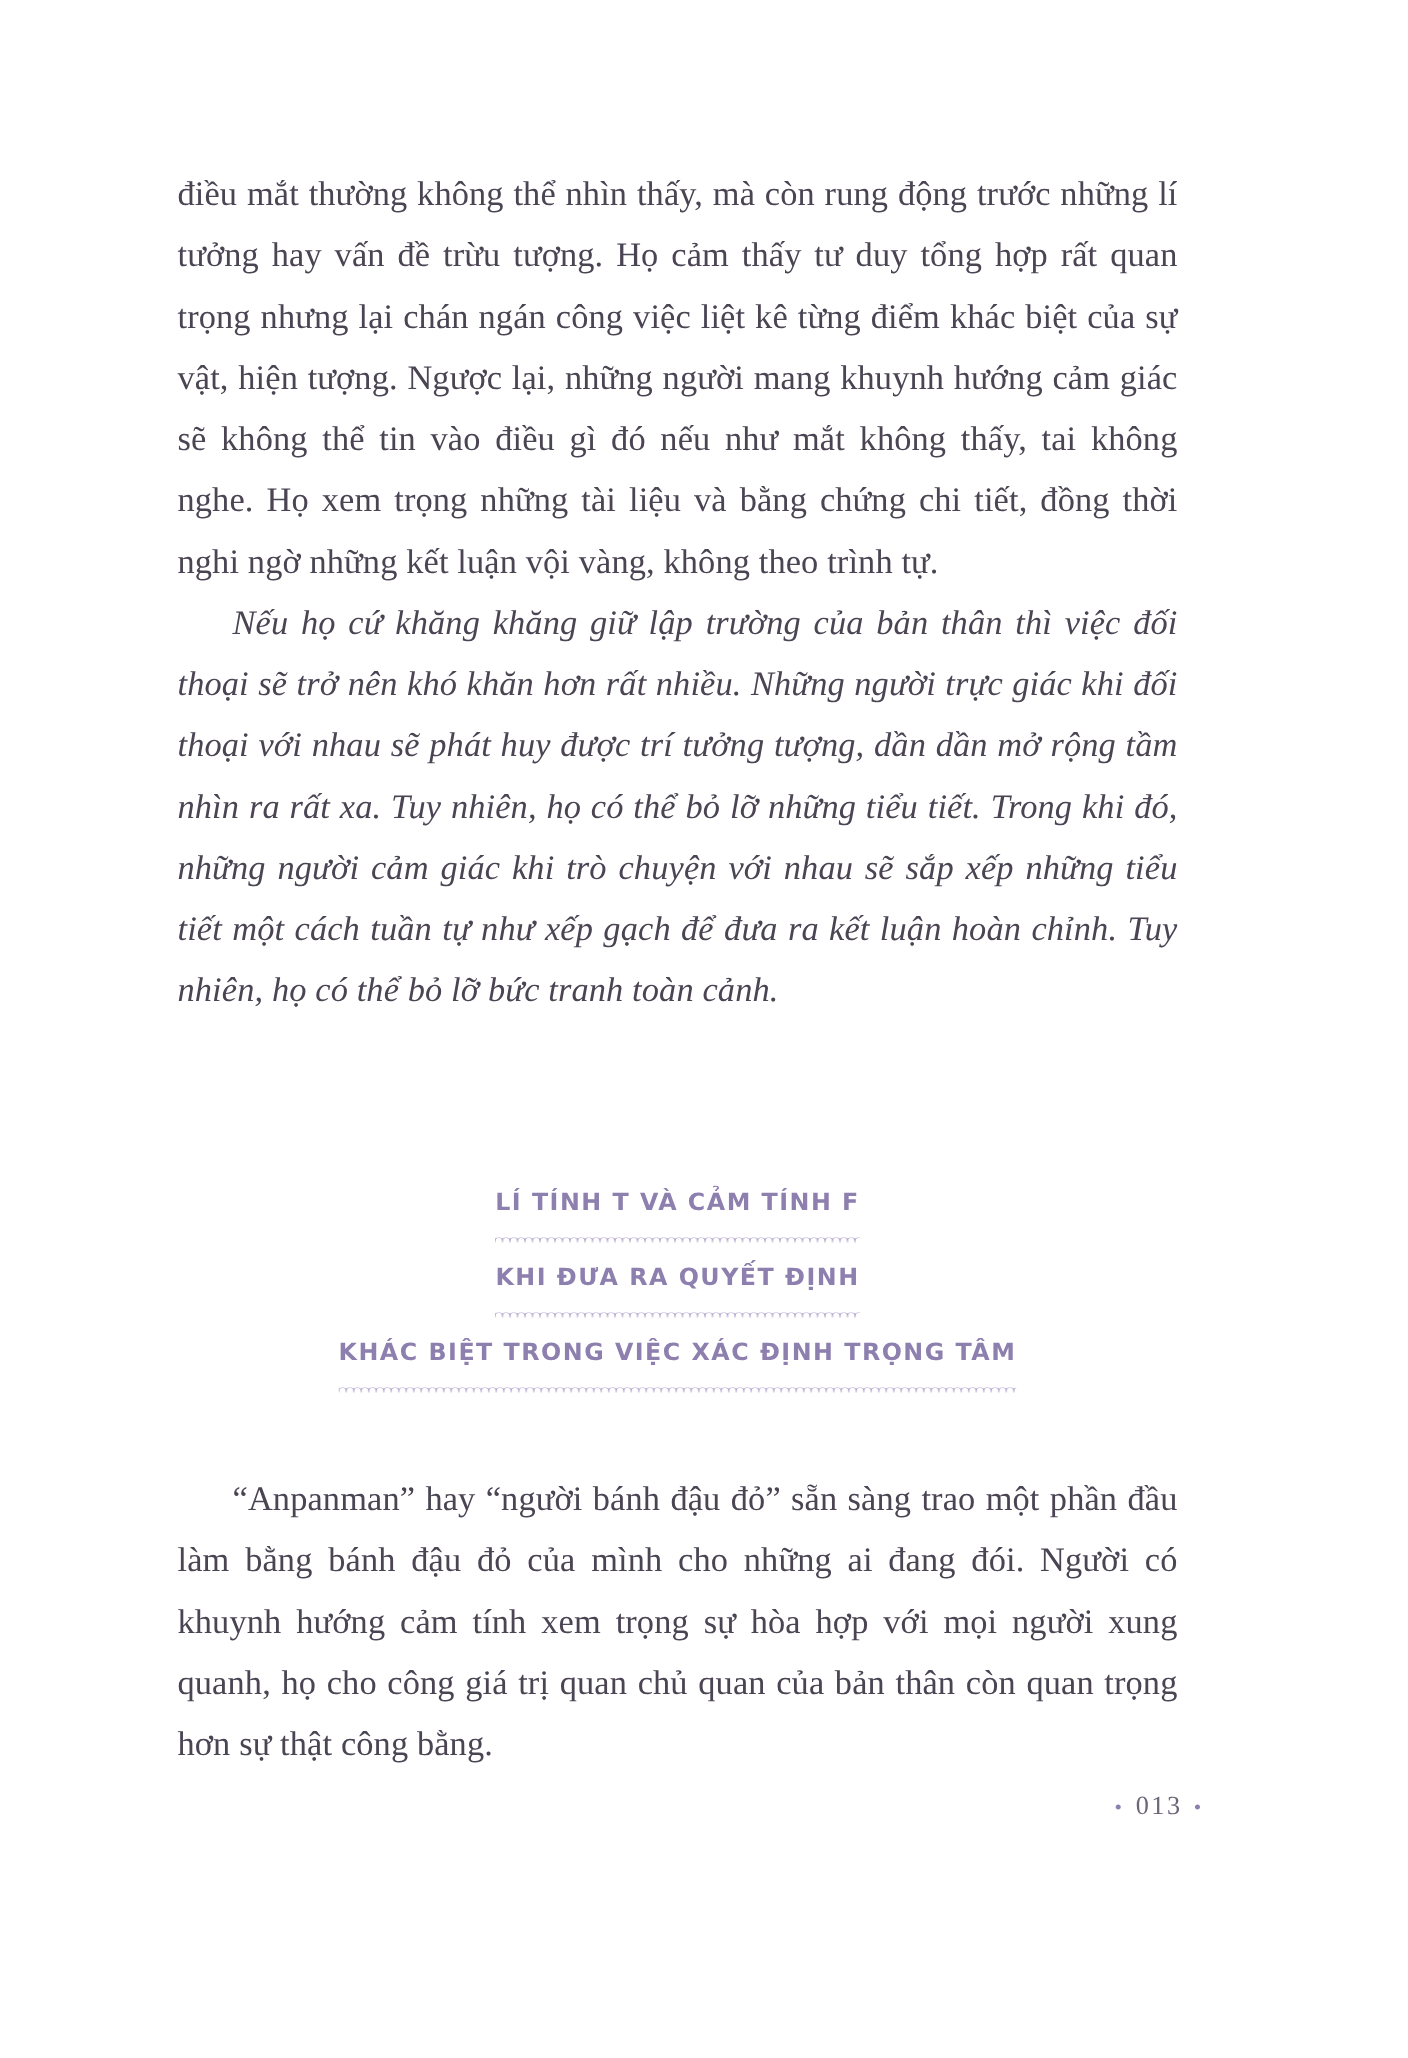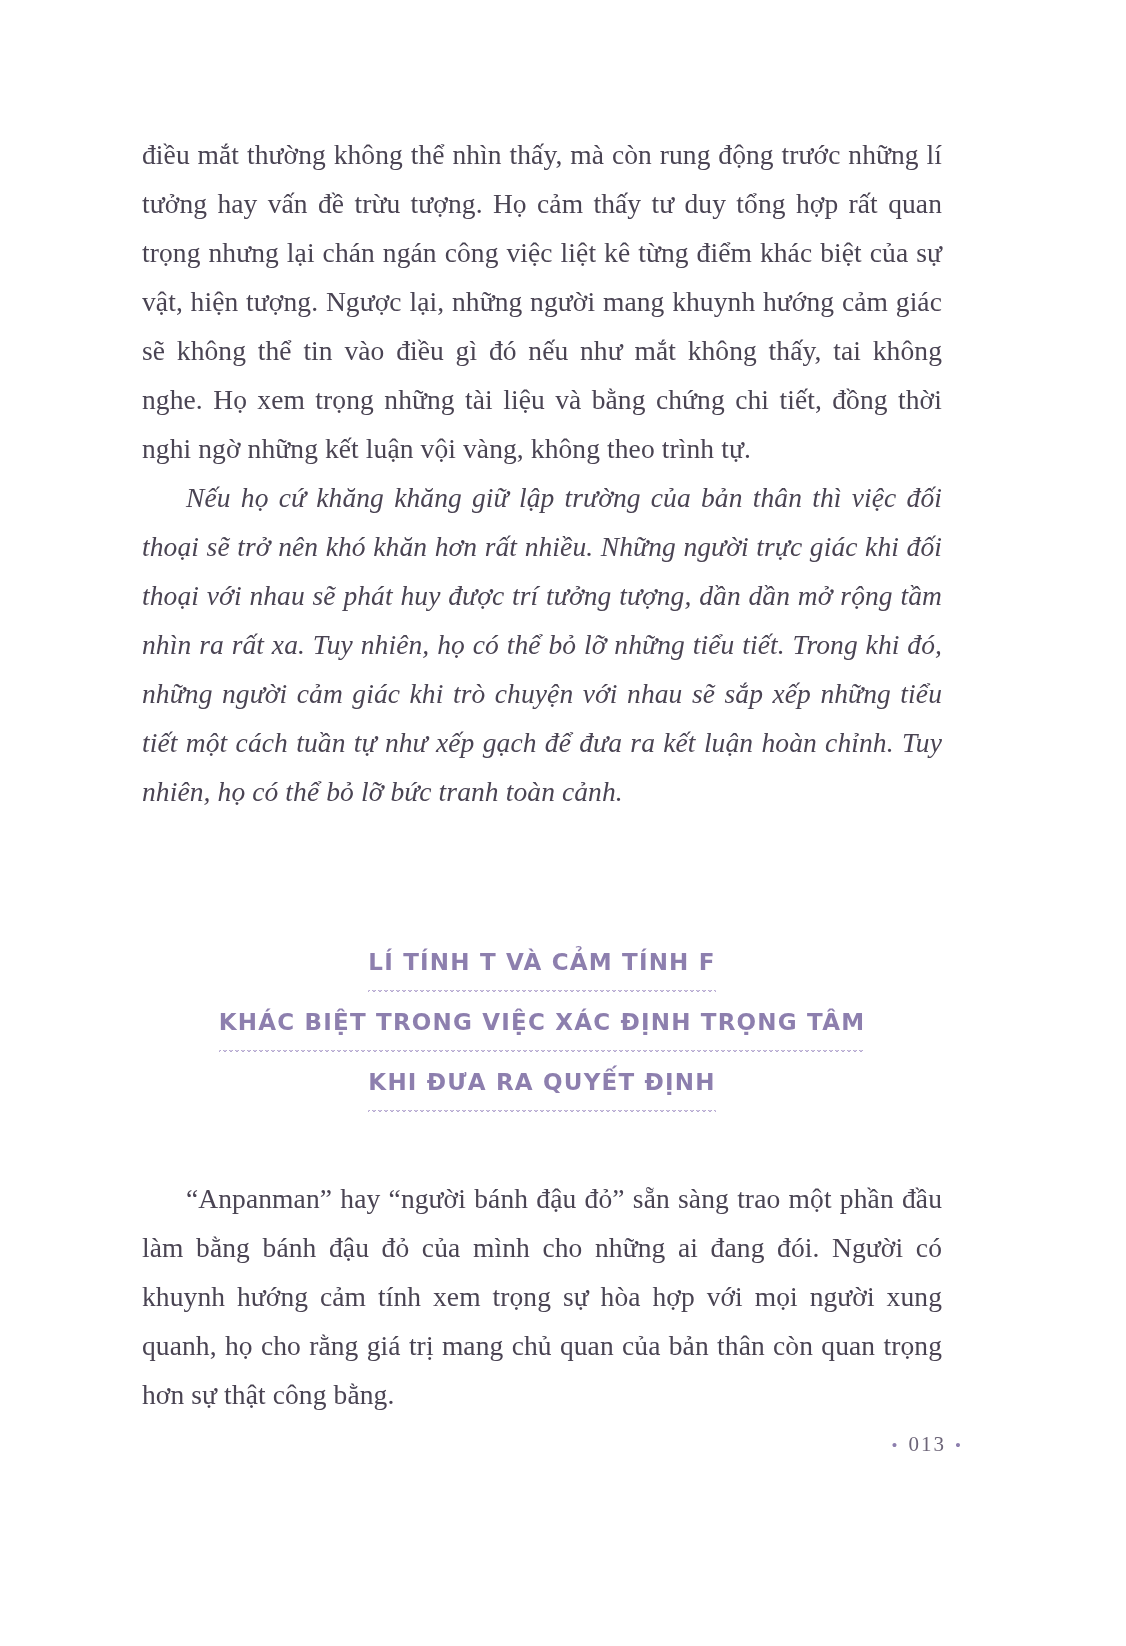--- a/index.html
+++ b/index.html
@@ -40,21 +40,21 @@
     text-indent: 44px;
   }
   .heading-block {
     margin-top: 118px;
     margin-bottom: 0;
     text-align: center;
   }
   .heading-line {
     font-family: "DejaVu Sans", sans-serif;
     font-weight: bold;
-    font-size: 23px;
+    font-size: 19px;
     letter-spacing: 1.2px;
     color: #8d7fae;
     line-height: 56px;
     display: block;
     position: relative;
   }
   .heading-line span.txt {
     display: inline-block;
     position: relative;
     padding-bottom: 4px;
@@ -100,25 +100,25 @@
 <div class="page">
 
   <div class="content">
 
     <p class="body-par">điều mắt thường không thể nhìn thấy, mà còn rung động trước những lí tưởng hay vấn đề trừu tượng. Họ cảm thấy tư duy tổng hợp rất quan trọng nhưng lại chán ngán công việc liệt kê từng điểm khác biệt của sự vật, hiện tượng. Ngược lại, những người mang khuynh hướng cảm giác sẽ không thể tin vào điều gì đó nếu như mắt không thấy, tai không nghe. Họ xem trọng những tài liệu và bằng chứng chi tiết, đồng thời nghi ngờ những kết luận vội vàng, không theo trình tự.</p>
 
     <p class="body-par indent">Nếu họ cứ khăng khăng giữ lập trường của bản thân thì việc đối thoại sẽ trở nên khó khăn hơn rất nhiều. Những người trực giác khi đối thoại với nhau sẽ phát huy được trí tưởng tượng, dần dần mở rộng tầm nhìn ra rất xa. Tuy nhiên, họ có thể bỏ lỡ những tiểu tiết. Trong khi đó, những người cảm giác khi trò chuyện với nhau sẽ sắp xếp những tiểu tiết một cách tuần tự như xếp gạch để đưa ra kết luận hoàn chỉnh. Tuy nhiên, họ có thể bỏ lỡ bức tranh toàn cảnh.</p>
 
     <div class="heading-block">
       <div class="heading-line"><span class="txt">LÍ TÍNH T VÀ CẢM TÍNH F</span></div>
+      <div class="heading-line"><span class="txt">KHI ĐƯA RA QUYẾT ĐỊNH</span></div>
       <div class="heading-line"><span class="txt">KHÁC BIỆT TRONG VIỆC XÁC ĐỊNH TRỌNG TÂM</span></div>
-      <div class="heading-line"><span class="txt">KHI ĐƯA RA QUYẾT ĐỊNH</span></div>
     </div>
 
-    <p class="body-par indent after-heading">“Anpanman” hay “người bánh đậu đỏ” sẵn sàng trao một phần đầu làm bằng bánh đậu đỏ của mình cho những ai đang đói. Người có khuynh hướng cảm tính xem trọng sự hòa hợp với mọi người xung quanh, họ cho rằng giá trị mang chủ quan của bản thân còn quan trọng hơn sự thật công bằng.</p>
+    <p class="body-par indent after-heading">“Anpanman” hay “người bánh đậu đỏ” sẵn sàng trao một phần đầu làm bằng bánh đậu đỏ của mình cho những ai đang đói. Người có khuynh hướng cảm tính xem trọng sự hòa hợp với mọi người xung quanh, họ cho công giá trị quan chủ quan của bản thân còn quan trọng hơn sự thật công bằng.</p>
 
   </div>
 
   <div class="folio">
     <span class="dot">•</span><span>013</span><span class="dot">•</span>
   </div>
 
 </div>
 
 </body></html>

